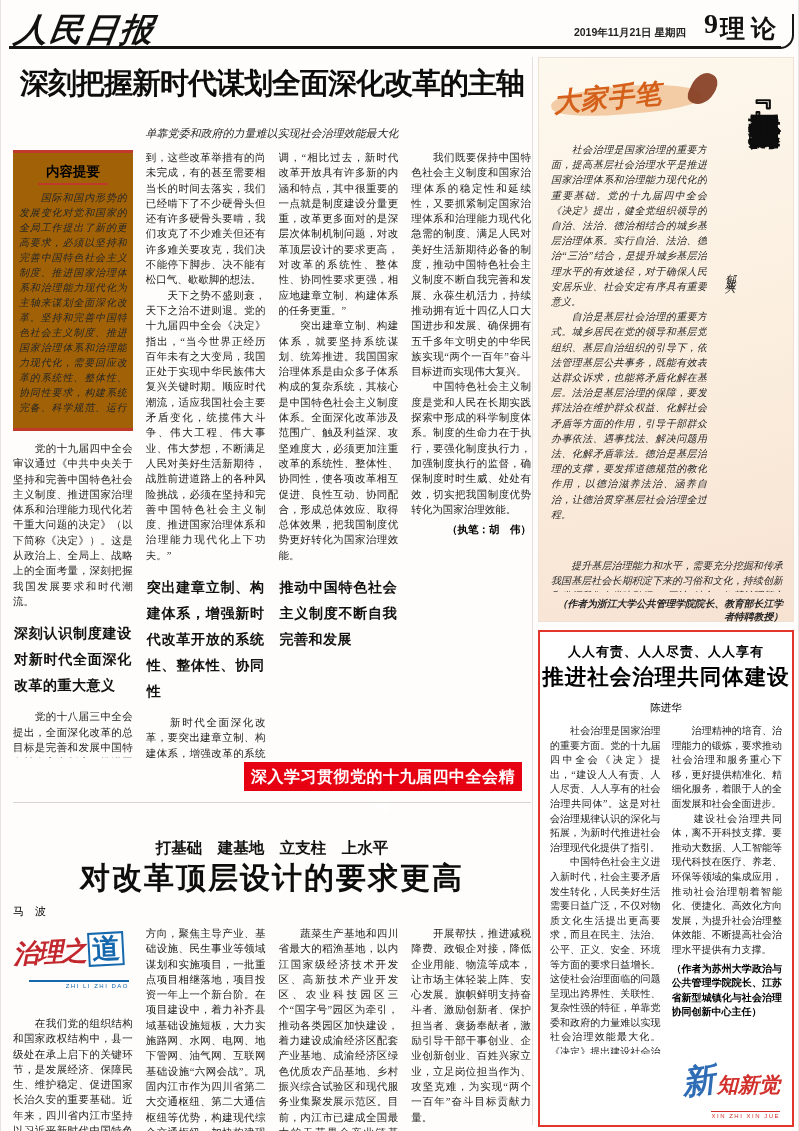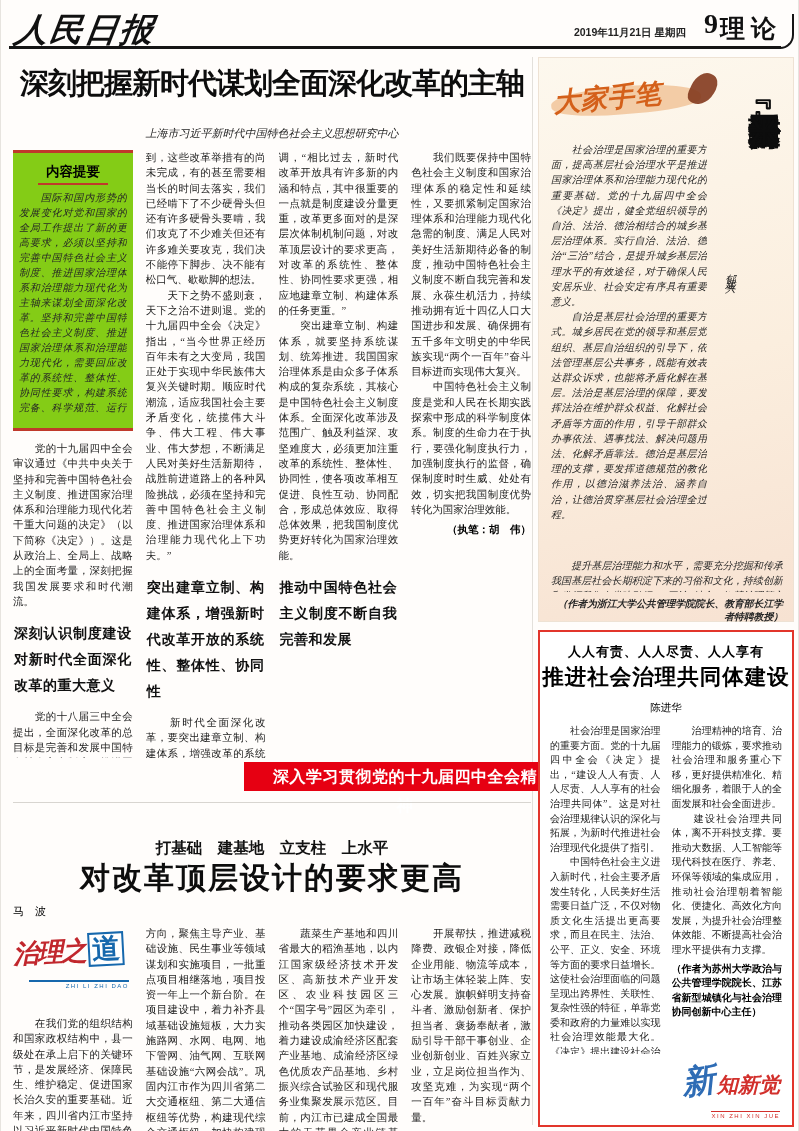--- a/index.html
+++ b/index.html
@@ -25,30 +25,30 @@
   .subhead{font-family:"Liberation Sans",sans-serif;font-weight:900;font-size:14px;line-height:26px;
            text-align:justify;color:#111;margin:11px 1px;letter-spacing:.5px;}
   .signoff{text-align:right;font-weight:700;font-size:10.5px;margin-top:6px;}
   .col{flex:1;overflow:hidden;}
 
   
   .main-headline{left:12px;top:64px;width:518px;text-align:center;font-family:"Liberation Sans",sans-serif;
                  font-weight:900;font-size:29px;letter-spacing:-1px;color:#0d0d0d;}
   .main-byline{left:12px;top:126px;width:518px;text-align:center;font-size:11px;}
   .main-cols{left:12px;top:150px;width:518px;height:608px;display:flex;gap:13px;}
-  .summary{border-top:3px solid #c0392b;border-bottom:3px solid #c0392b;background:#84cc16;
+  .summary{border-top:3px solid #c0392b;border-bottom:3px solid #c0392b;background:#a16207;
            padding:9px 6px 10px;margin-bottom:10px;height:281px;box-sizing:border-box;overflow:hidden;}
   .summary-title{text-align:center;margin-bottom:9px;}
   .summary-title span{font-family:"Liberation Sans",sans-serif;font-weight:900;font-size:13.5px;
                       border-bottom:2px solid #c0392b;padding:0 8px 4px;}
   .summary-body{font-size:10px;line-height:15px;text-align:justify;white-space:pre-line;height:224px;overflow:hidden;}
 
   
   .banner{left:243px;top:762px;width:278px;height:29px;background:#e60012;color:#fff;text-align:center;
-          font-family:"Liberation Sans",sans-serif;font-weight:900;font-size:16px;line-height:29px;letter-spacing:.5px;padding-left:22px;}
+          font-family:"Liberation Sans",sans-serif;font-weight:900;font-size:16px;line-height:29px;letter-spacing:.5px;}
   .sep-line{left:12px;top:802px;width:518px;height:1px;background:#d8d5d0;}
   .v-divider{left:531px;top:57px;width:1px;height:1068px;background:#e3e0db;}
 
   
   .county-kicker{left:12px;top:838px;width:518px;text-align:center;font-family:"Liberation Sans",sans-serif;
                  font-weight:900;font-size:15.5px;color:#111;}
   .county-headline{left:12px;top:858px;width:518px;text-align:center;font-weight:900;font-size:30px;
                    letter-spacing:2px;color:#0d0d0d;}
   .county-author{left:12px;top:904px;width:518px;text-align:left;font-size:11px;}
   .county-cols{left:12px;top:926px;width:518px;height:205px;display:flex;gap:13px;}
@@ -109,21 +109,21 @@
   <div class="abs brand">人民日报</div>
   <div class="abs hdr-date">2019年11月21日 星期四</div>
   <div class="abs hdr-pagenum">9</div>
   <div class="abs hdr-section">理论</div>
   <div class="abs hdr-rule"></div>
   <div class="abs hdr-hook"></div>
 
   <div class="abs v-divider"></div>
 
   <div class="abs main-headline">深刻把握新时代谋划全面深化改革的主轴</div>
-  <div class="abs main-byline kai">上海市习近平新时代中国特色社会主义思想研究中心</div>
+  <div class="abs main-byline kai">单靠党委和政府的力量难以实现社会治理效能最大化</div>
 
   <div class="abs main-cols">
     <div class="col">
       <div class="summary">
         <div class="summary-title">
           <span>内容提要</span>
         </div>
         <div class="summary-body kai">　　国际和国内形势的发展变化对党和国家的全局工作提出了新的更高要求，必须以坚持和完善中国特色社会主义制度、推进国家治理体系和治理能力现代化为主轴来谋划全面深化改革。坚持和完善中国特色社会主义制度、推进国家治理体系和治理能力现代化，需要回应改革的系统性、整体性、协同性要求，构建系统完备、科学规范、运行有效的制度体系，把我国制度优势更好转化为国家治理效能。我们要坚定制度自信，不断革除体制机制弊端，推动中国特色社会主义制度不断自我完善和发展、永葆生机活力。</div>
       </div>
       <div class="bt">　　党的十九届四中全会审议通过《中共中央关于坚持和完善中国特色社会主义制度、推进国家治理体系和治理能力现代化若干重大问题的决定》（以下简称《决定》）。这是从政治上、全局上、战略上的全面考量，深刻把握我国发展要求和时代潮流。</div>

